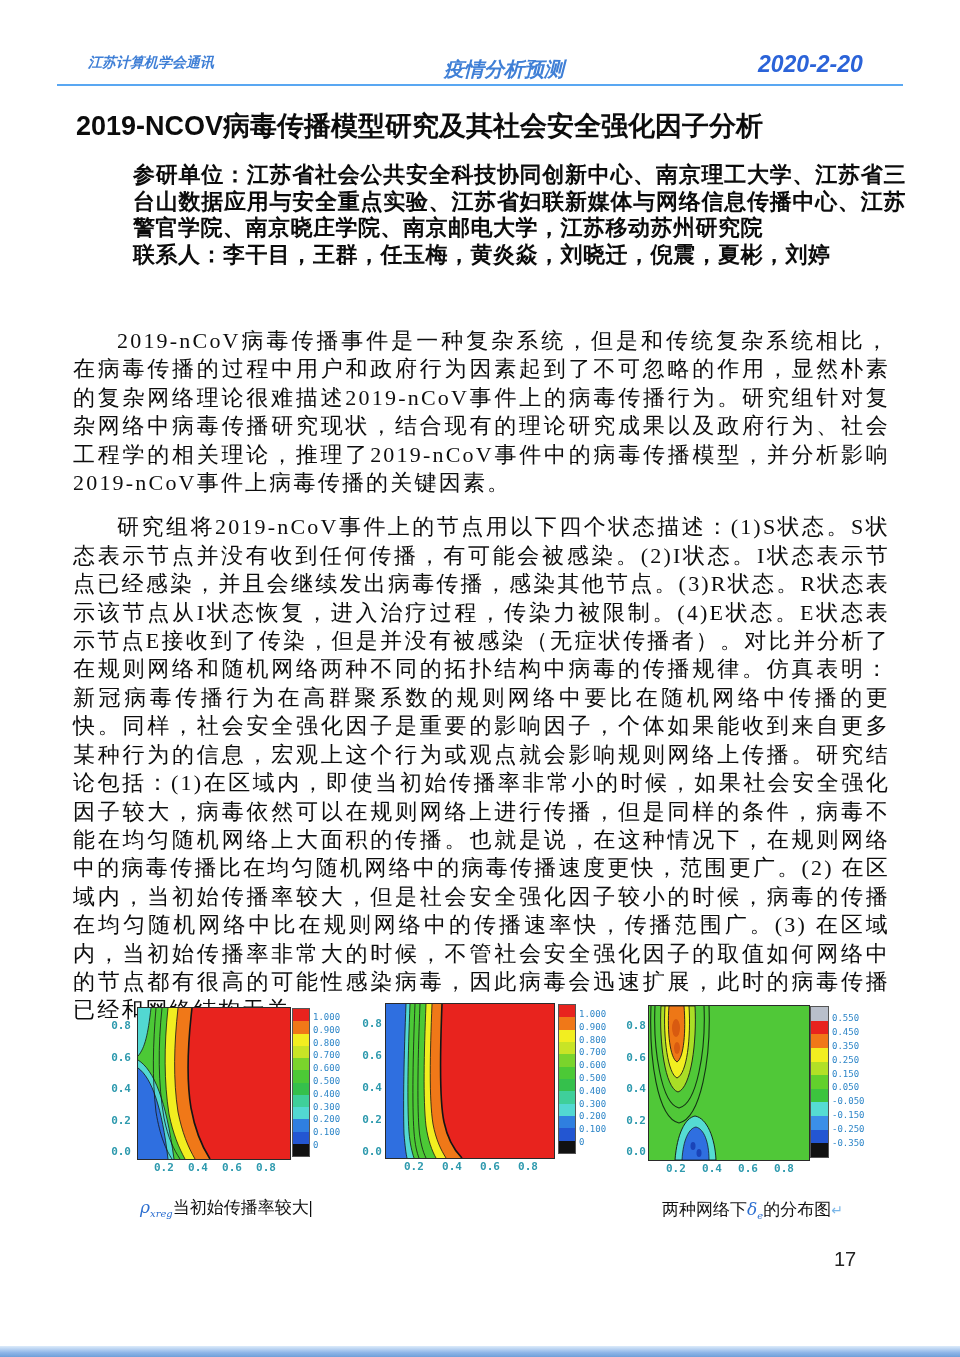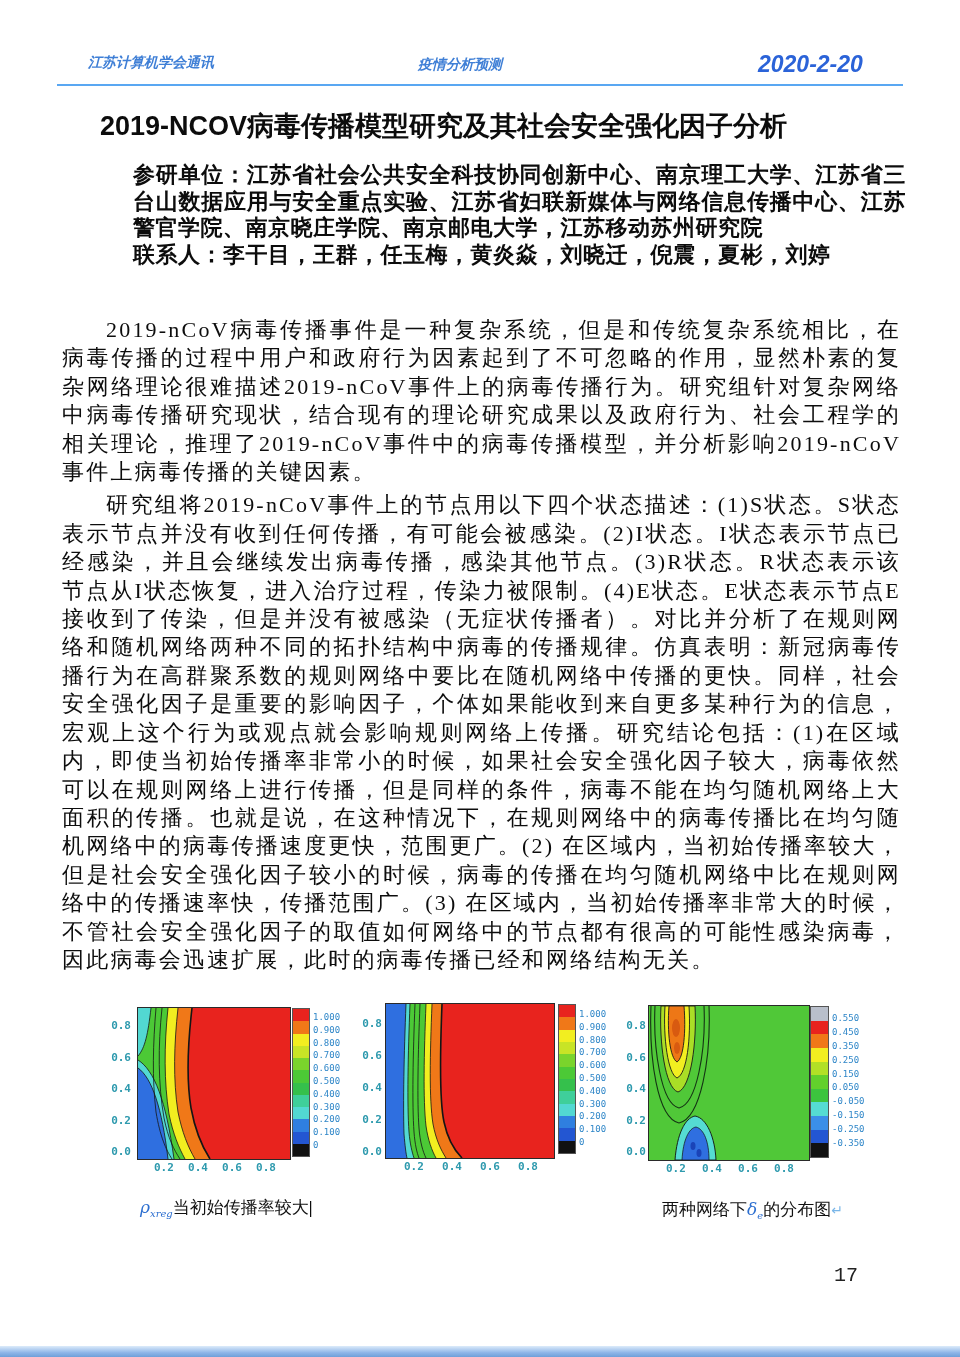--- a/index.html
+++ b/index.html
@@ -10,54 +10,54 @@
   .hdr-script{font-family:"DejaVu Serif",serif;font-style:italic;font-weight:bold;color:#3f7fd6;font-size:14px;}
   .hdr-date{font-family:"Liberation Sans",sans-serif;font-weight:bold;font-style:italic;color:#2b63d8;font-size:23px;}
   .hdr-rule{height:2px;background:#59a7f2;}
   
   .doc-title{font-family:"Liberation Sans",sans-serif;font-weight:bold;font-size:27px;color:#0c0c0c;white-space:nowrap;}
   .meta{font-family:"Liberation Sans",sans-serif;font-weight:bold;font-size:22px;line-height:26.5px;
         letter-spacing:0.5px;color:#0c0c0c;text-align:justify;}
   .meta p{margin:0;}
   
   .body-text{font-size:22px;line-height:28.4px;letter-spacing:2.2px;text-align:justify;color:#0d0d0d;}
-  .body-text p{margin:5px;text-indent:2em;}
+  .body-text p{margin:16px;text-indent:2em;}
   
   .figure{position:absolute;}
   .plot{position:absolute;}
   .plot svg{display:block;border:1px solid #2a2a2a;}
   .yticks{position:absolute;display:flex;flex-direction:column;justify-content:space-between;
           align-items:flex-end;font-family:"DejaVu Sans Mono",monospace;font-weight:bold;
           font-size:11px;color:#2e9aae;}
   .xticks{position:absolute;display:flex;justify-content:space-between;
           font-family:"DejaVu Sans Mono",monospace;font-weight:bold;font-size:11px;color:#2e9aae;}
   .cbar{position:absolute;display:flex;flex-direction:column;border:1px solid #555;}
   .cbar i{flex:1;display:block;}
   .cblabels{position:absolute;display:flex;flex-direction:column;justify-content:space-between;
             font-family:"DejaVu Sans Mono",monospace;font-size:9px;color:#2e86c8;white-space:nowrap;}
   .caption{position:absolute;font-size:17px;color:#111;white-space:nowrap;font-family:"Liberation Serif",serif;}
   .capsym{font-family:"DejaVu Serif",serif;font-style:italic;color:#2d6fd0;}
   .capsym sub{font-size:10px;color:#2d6fd0;}
   .capcursor{font-weight:bold;color:#000;}
   .capmark{color:#7ab6e8;font-size:14px;}
-  .pagenum{font-family:Liberation Mono, monospace;font-size:20px;color:#222;margin-top:16px;}
+  .pagenum{font-family:Liberation Sans, sans-serif;font-size:20px;color:#222;}
   .footer-bar{position:absolute;left:0;bottom:0;width:960px;height:11px;
               background:linear-gradient(180deg,#dcebfa 0%,#8fb6e8 60%,#6f9fd9 100%);}
 </style>
 </head>
 <body>
 
 <div id="page">
 
   <div class="abs hdr-script" style="left:88px;top:54px;">江苏计算机学会通讯</div>
-  <div class="abs hdr-script" style="left:418px;top:56px;font-size:14px;">疫情分析预测</div>
+  <div class="abs hdr-script" style="left:444px;top:56px;font-size:20px;">疫情分析预测</div>
   <div class="abs hdr-date" style="left:758px;top:51px;">2020-2-20</div>
   <div class="abs hdr-rule" style="left:57px;top:84px;width:846px;"></div>
 
-  <div class="abs doc-title" style="left:100px;top:108px;">2019-NCOV病毒传播模型研究及其社会安全强化因子分析</div>
+  <div class="abs doc-title" style="left:76px;top:108px;">2019-NCOV病毒传播模型研究及其社会安全强化因子分析</div>
 
   <div class="abs meta" style="left:133px;top:162px;width:773px;">
     <p>参研单位：江苏省社会公共安全科技协同创新中心、南京理工大学、江苏省三台山数据应用与安全重点实验、江苏省妇联新媒体与网络信息传播中心、江苏警官学院、南京晓庄学院、南京邮电大学，江苏移动苏州研究院</p>
     <p>联系人：李干目，王群，任玉梅，黄炎焱，刘晓迁，倪震，夏彬，刘婷</p>
   </div>
 
   <div class="abs body-text" style="left:57px;top:311px;width:849px;">
     <p>2019-nCoV病毒传播事件是一种复杂系统，但是和传统复杂系统相比，在病毒传播的过程中用户和政府行为因素起到了不可忽略的作用，显然朴素的复杂网络理论很难描述2019-nCoV事件上的病毒传播行为。研究组针对复杂网络中病毒传播研究现状，结合现有的理论研究成果以及政府行为、社会工程学的相关理论，推理了2019-nCoV事件中的病毒传播模型，并分析影响2019-nCoV事件上病毒传播的关键因素。</p>
     <p>研究组将2019-nCoV事件上的节点用以下四个状态描述：(1)S状态。S状态表示节点并没有收到任何传播，有可能会被感染。(2)I状态。I状态表示节点已经感染，并且会继续发出病毒传播，感染其他节点。(3)R状态。R状态表示该节点从I状态恢复，进入治疗过程，传染力被限制。(4)E状态。E状态表示节点E接收到了传染，但是并没有被感染（无症状传播者）。对比并分析了在规则网络和随机网络两种不同的拓扑结构中病毒的传播规律。仿真表明：新冠病毒传播行为在高群聚系数的规则网络中要比在随机网络中传播的更快。同样，社会安全强化因子是重要的影响因子，个体如果能收到来自更多某种行为的信息，宏观上这个行为或观点就会影响规则网络上传播。研究结论包括：(1)在区域内，即使当初始传播率非常小的时候，如果社会安全强化因子较大，病毒依然可以在规则网络上进行传播，但是同样的条件，病毒不能在均匀随机网络上大面积的传播。也就是说，在这种情况下，在规则网络中的病毒传播比在均匀随机网络中的病毒传播速度更快，范围更广。(2) 在区域内，当初始传播率较大，但是社会安全强化因子较小的时候，病毒的传播在均匀随机网络中比在规则网络中的传播速率快，传播范围广。(3) 在区域内，当初始传播率非常大的时候，不管社会安全强化因子的取值如何网络中的节点都有很高的可能性感染病毒，因此病毒会迅速扩展，此时的病毒传播已经和网络结构无关。</p>
   </div>

